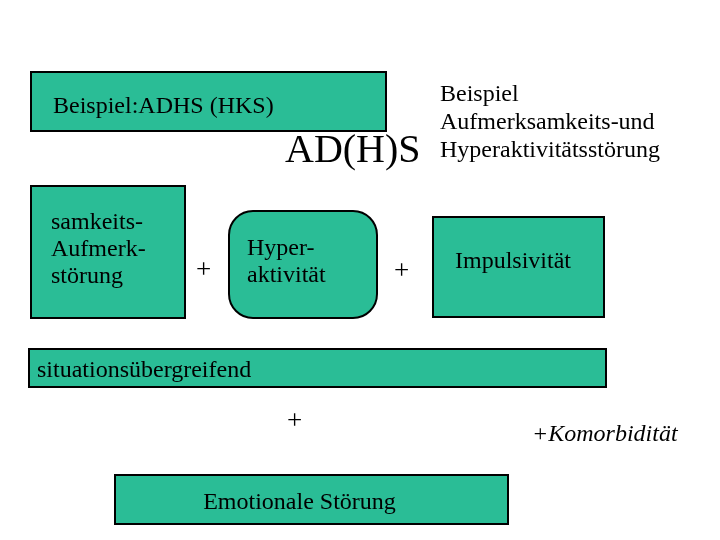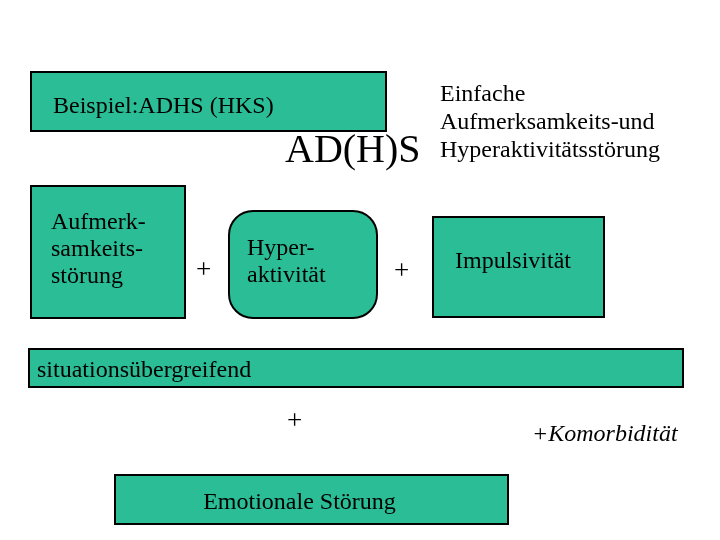--- a/index.html
+++ b/index.html
@@ -84,21 +84,21 @@
     line-height: 30px;
     color: var(--text, #000000);
   }
   .plus-1 { left: 196px; top: 206px; }
   .plus-2 { left: 394px; top: 207px; }
   .plus-3 { left: 287px; top: 357px; }
 
   
   .situations-bar {
     left: 28px; top: 300px;
-    width: 656px; height: 40px;
+    width: 579px; height: 40px;
     font-size: 24px;
     display: flex;
     align-items: center;
     padding-left: 7px;
     padding-top: 3px;
   }
 
   .komorbiditaet {
     position: absolute;
     left: 532px; top: 371px;
@@ -125,28 +125,28 @@
 
 <div class="slide">
 
   <div class="box title-box">
     <span>Beispiel:ADHS (HKS)</span>
   </div>
 
   <div class="big-title">AD(H)S</div>
 
   <div class="subtitle">
-    <span class="line">Einfache</span>
+    <span class="line">Beispiel</span>
     <span class="line">Aufmerksamkeits-und</span>
     <span class="line">Hyperaktivitätsstörung</span>
   </div>
 
   <div class="box attention-box">
+    <span class="line">samkeits-</span>
     <span class="line">Aufmerk-</span>
-    <span class="line">samkeits-</span>
     <span class="line">störung</span>
   </div>
 
   <div class="plus plus-1">+</div>
 
   <div class="box hyperactivity-box">
     <span class="line">Hyper-</span>
     <span class="line">aktivität</span>
   </div>
 

